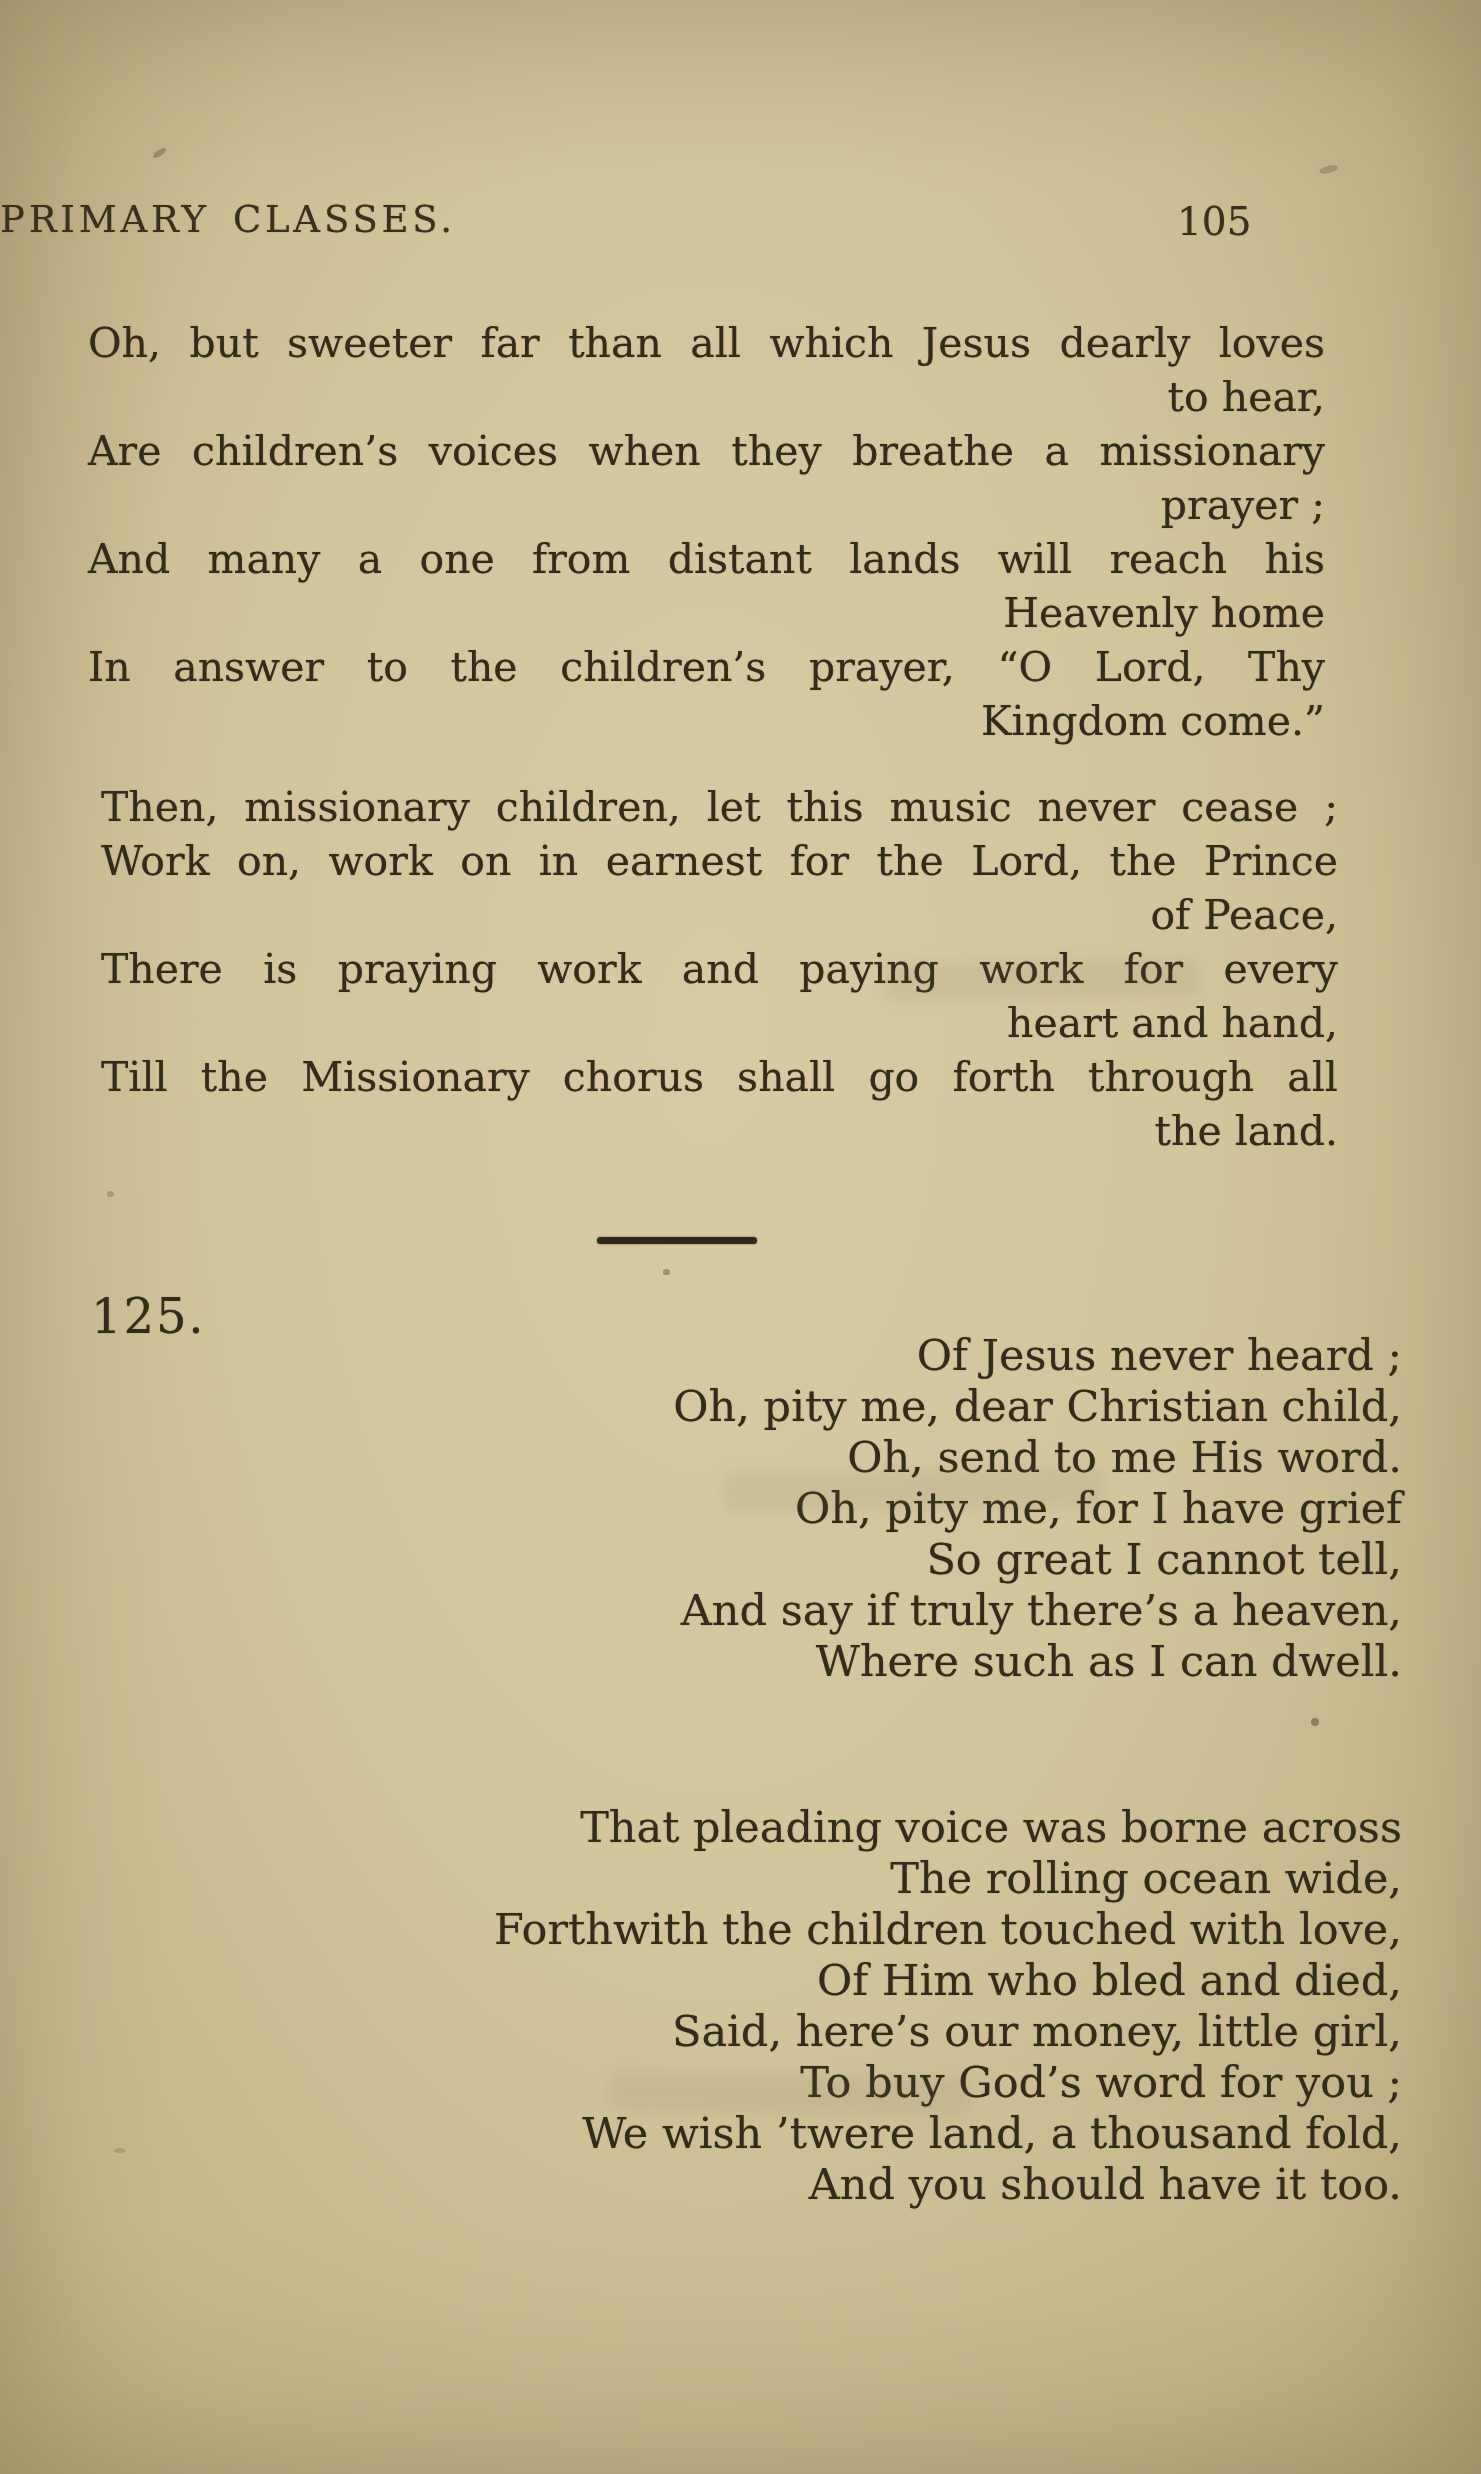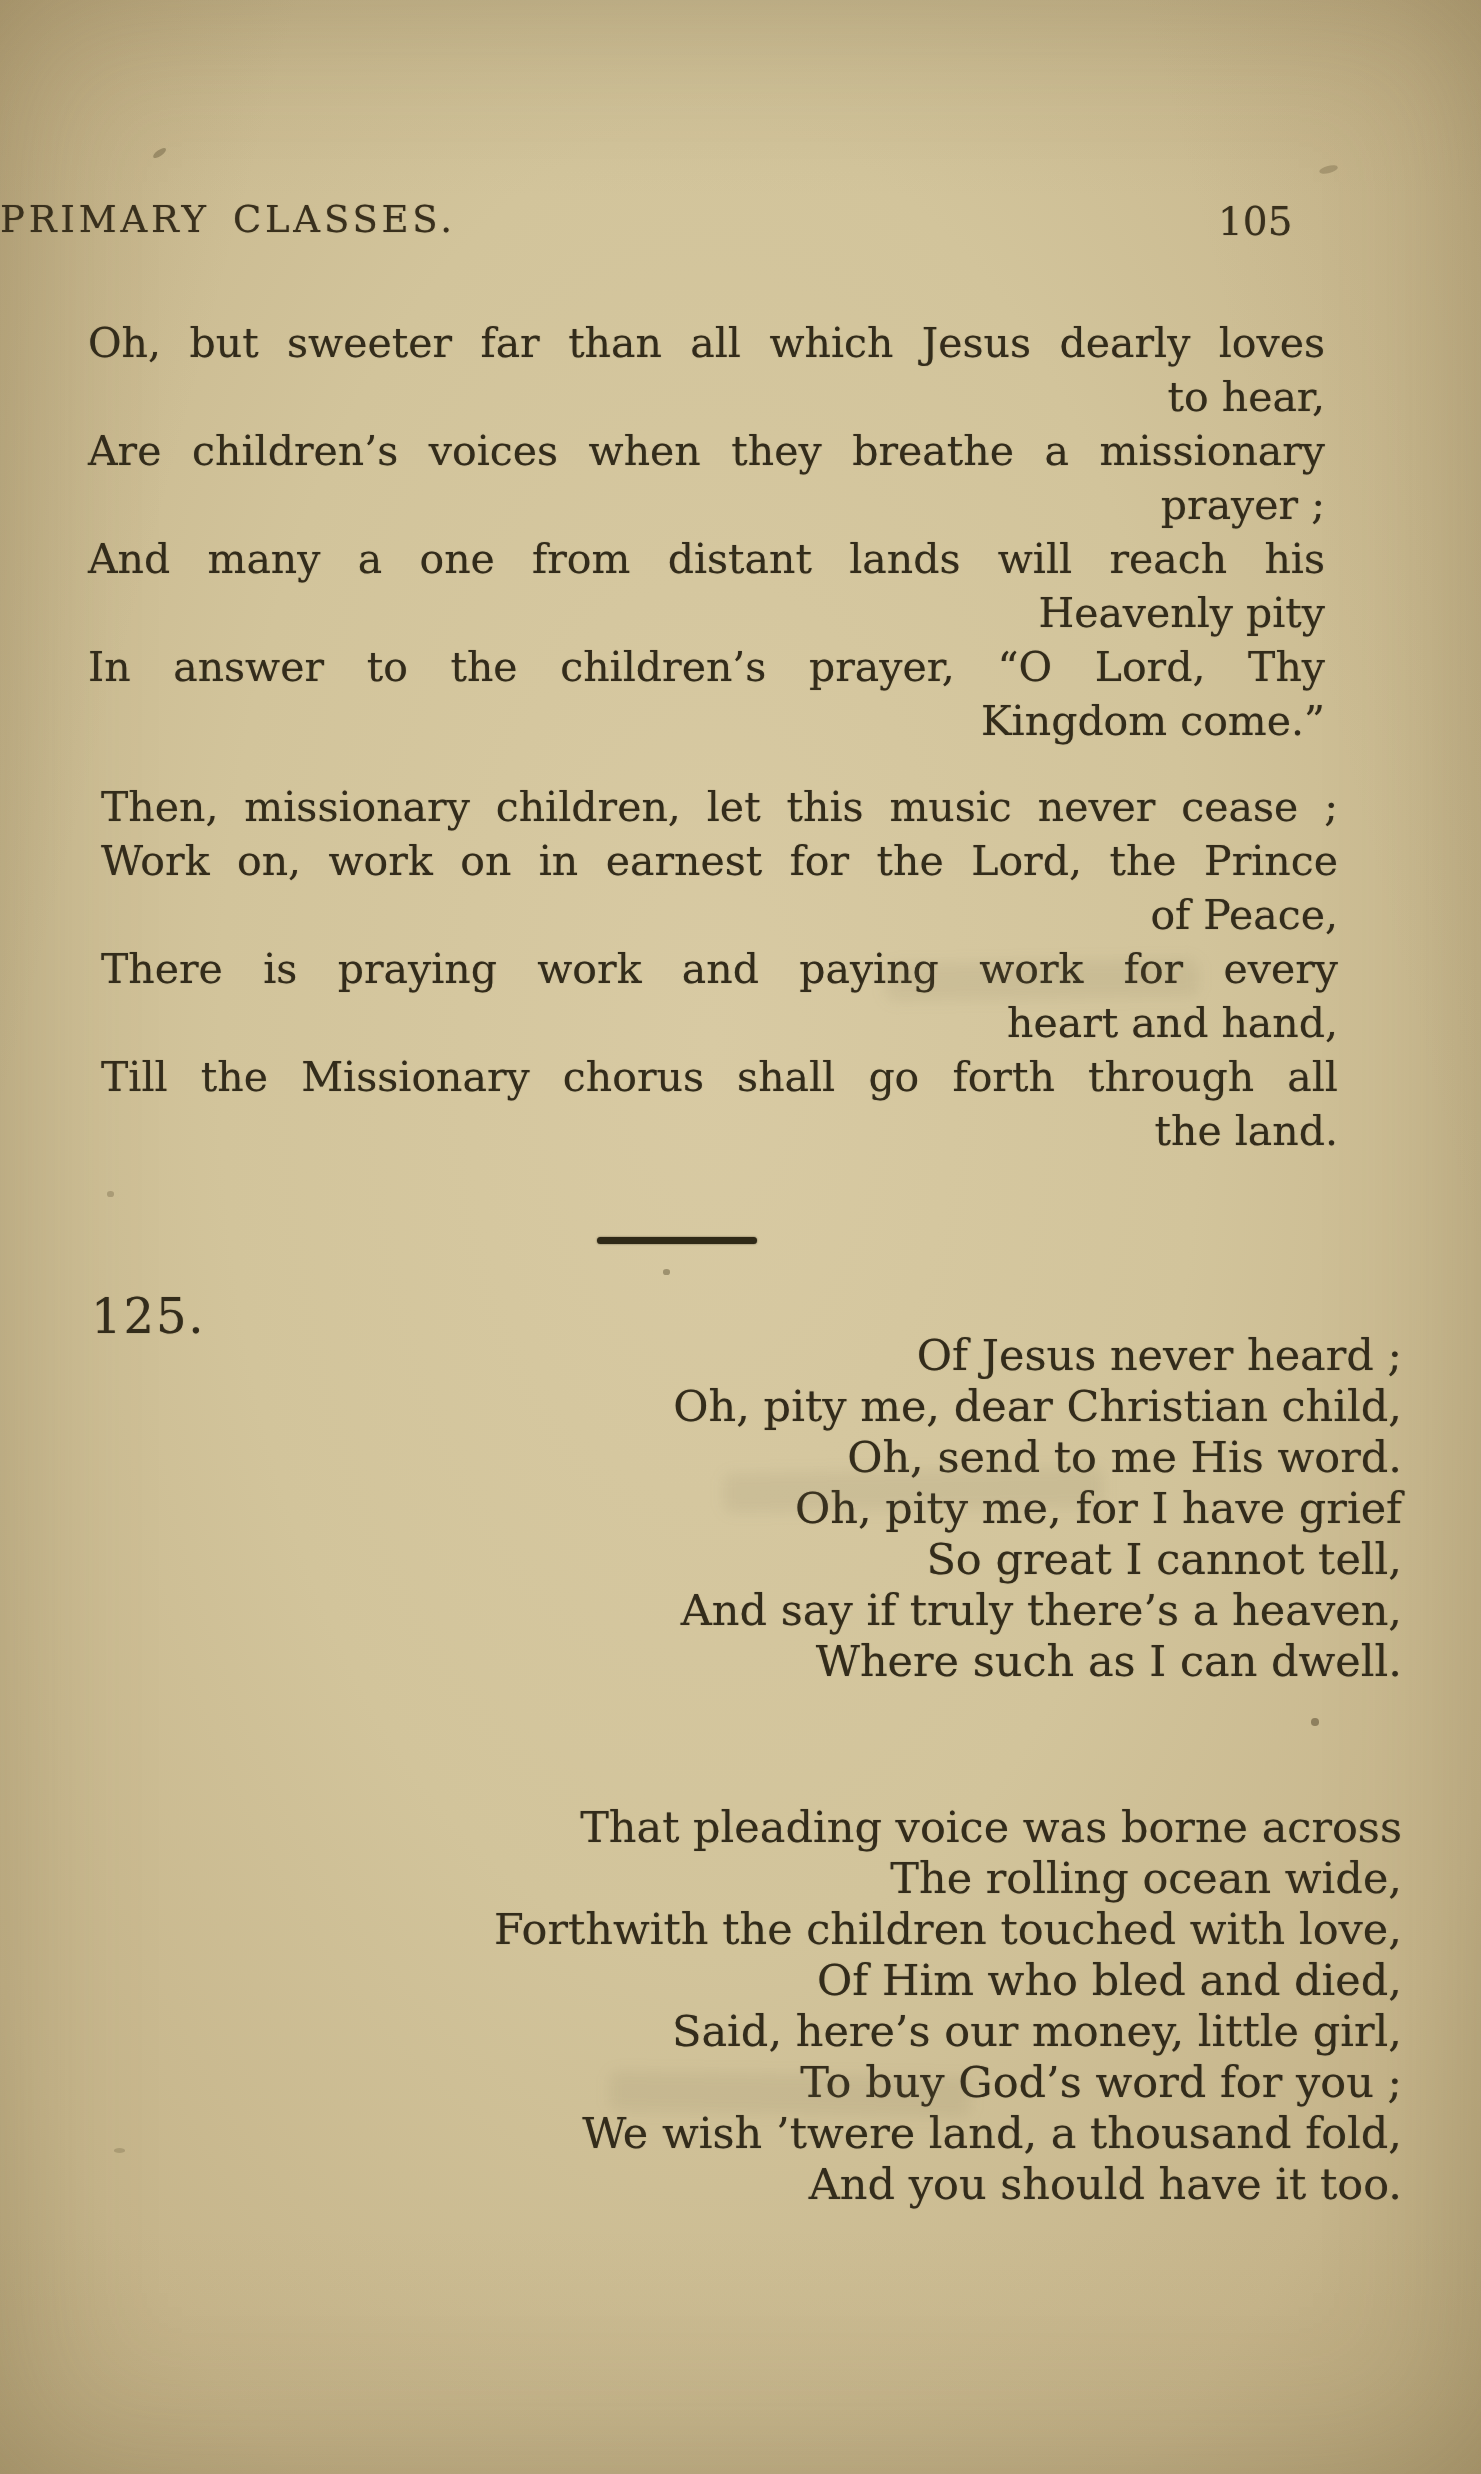--- a/index.html
+++ b/index.html
@@ -20,21 +20,21 @@
   
   .header-title{
     position:absolute; top:195px; left:0; width:1361px;
     text-align:left;
     font-size:37px; line-height:49px;
     letter-spacing:3.8px; word-spacing:7.6px;
     color:#39301d;
     text-shadow:0 0 1px rgba(57,48,29,0.55);
   }
   .page-number{
-    position:absolute; top:200px; left:1218px;
+    position:absolute; top:200px; left:1177px;
     font-size:39px; line-height:44px;
     color:#39301d;
     text-shadow:0 0 1px rgba(57,48,29,0.5);
     text-align:right;
   }
   
   .poem{position:absolute;}
   .poem .line{
     white-space:normal;
     text-shadow:0 0 1px rgba(51,44,27,0.5);
@@ -79,21 +79,21 @@
   <div class="header-title">PRIMARY CLASSES.</div>
 
   <div class="page-number">105</div>
 
   <div class="poem hymnA stanzaA1">
       <div class="line just">Oh, but sweeter far than all which Jesus dearly loves</div>
       <div class="line indent">to hear,</div>
       <div class="line just">Are children’s voices when they breathe a missionary</div>
       <div class="line indent">prayer ;</div>
       <div class="line just">And many a one from distant lands will reach his</div>
-      <div class="line indent">Heavenly pity</div>
+      <div class="line indent">Heavenly home</div>
       <div class="line just">In answer to the children’s prayer, “O Lord, Thy</div>
       <div class="line indent">Kingdom come.”</div>
     </div>
 
   <div class="poem hymnA stanzaA2">
       <div class="line just">Then, missionary children, let this music never cease ;</div>
       <div class="line just">Work on, work on in earnest for the Lord, the Prince</div>
       <div class="line indent">of Peace,</div>
       <div class="line just">There is praying work and paying work for every</div>
       <div class="line indent">heart and hand,</div>

